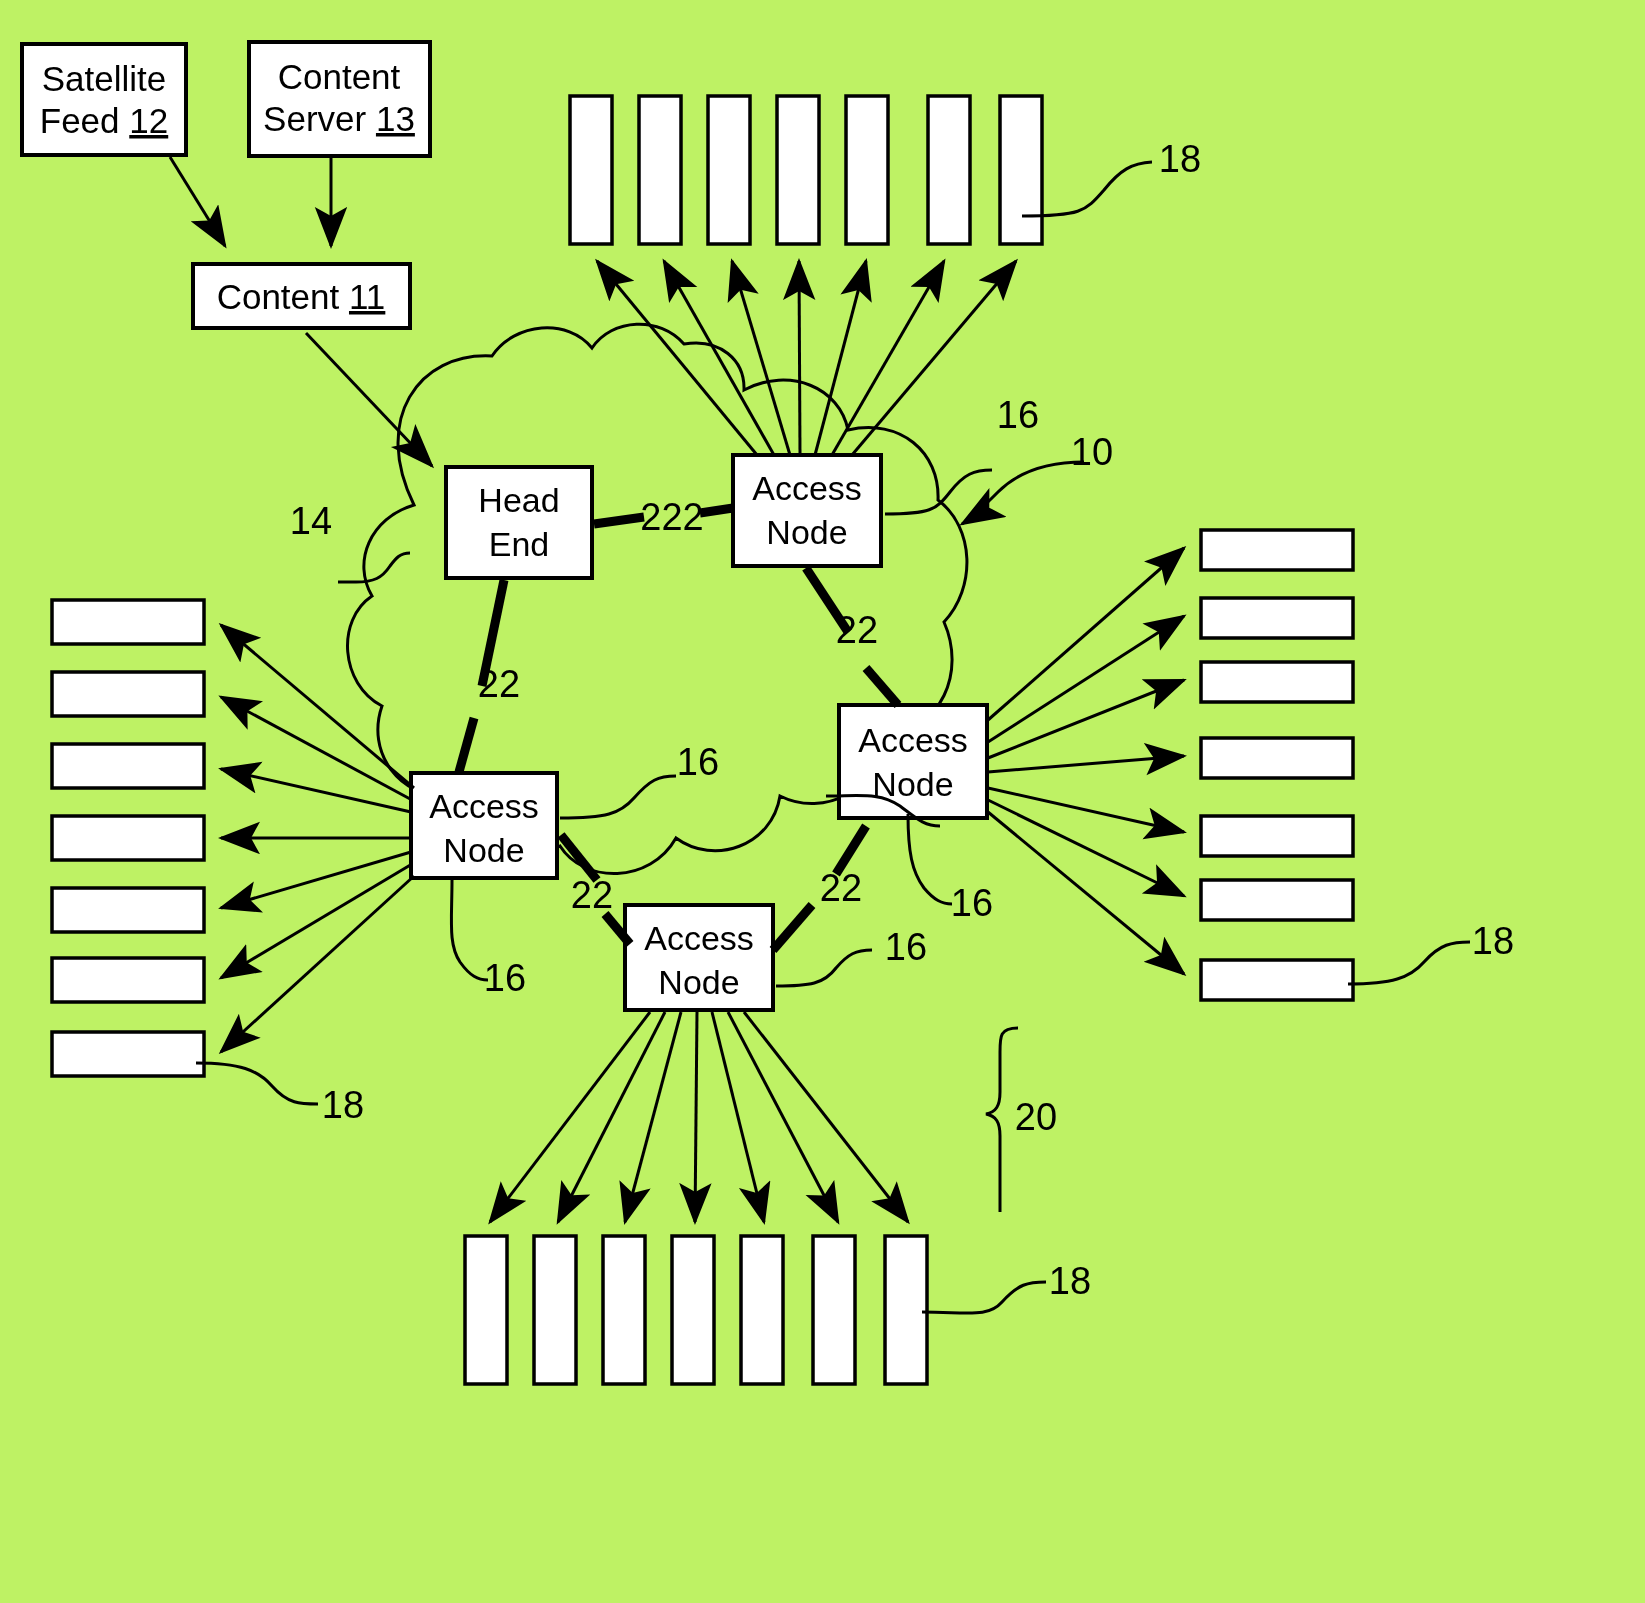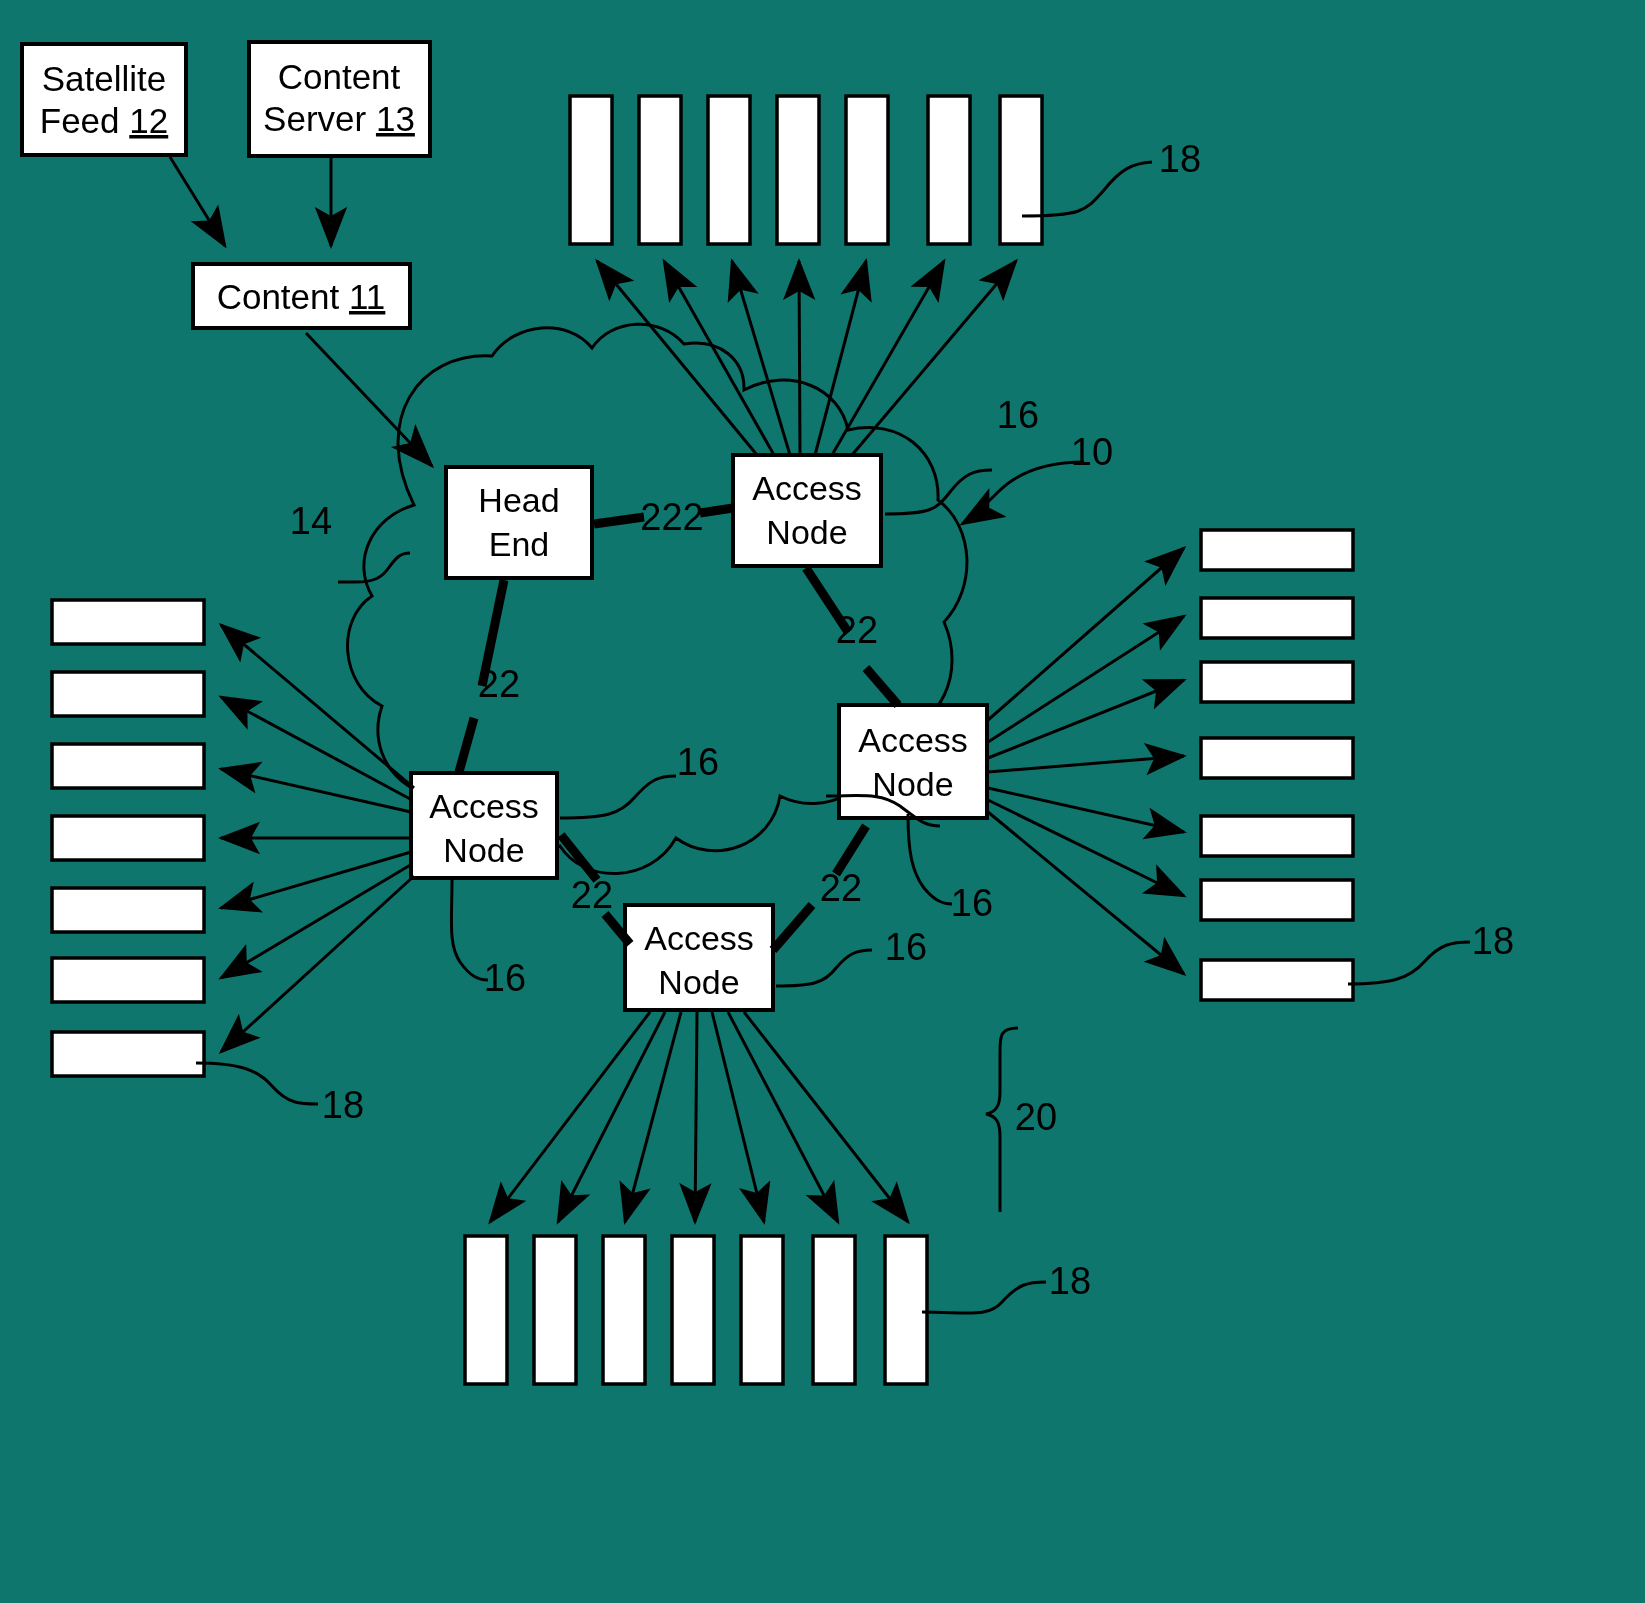--- a/index.html
+++ b/index.html
@@ -1,18 +1,18 @@
 <!DOCTYPE html>
 <html><head>
 <meta charset="utf-8">
 <title>Network Diagram</title>
 <style>
   html,body{margin:0;padding:0;background:#ffffff;}
   body{width:1645px;height:1603px;font-family:"Liberation Sans",sans-serif;overflow:hidden;}
-  #stage{position:relative;width:1645px;height:1603px;background:#0f766e;}
+  #stage{position:relative;width:1645px;height:1603px;background:#bef264;}
   svg#diagram{position:absolute;left:0;top:0;width:1645px;height:1603px;}
   .bx{fill:#ffffff;stroke:#000000;stroke-width:4;}
   .bxthin{fill:#ffffff;stroke:#000000;stroke-width:3.5;}
   .cloud{fill:none;stroke:#000000;stroke-width:3;}
   .ln{stroke:#000000;stroke-width:3;fill:none;}
   .lnthick{stroke:#000000;stroke-width:9;fill:none;stroke-linecap:butt;}
   .lead{stroke:#000000;stroke-width:3;fill:none;}
   text{font-family:"Liberation Sans",sans-serif;fill:#000000;}
   .boxlabel{font-size:35px;text-anchor:middle;}
   .nodelabel{font-size:34px;text-anchor:middle;}

